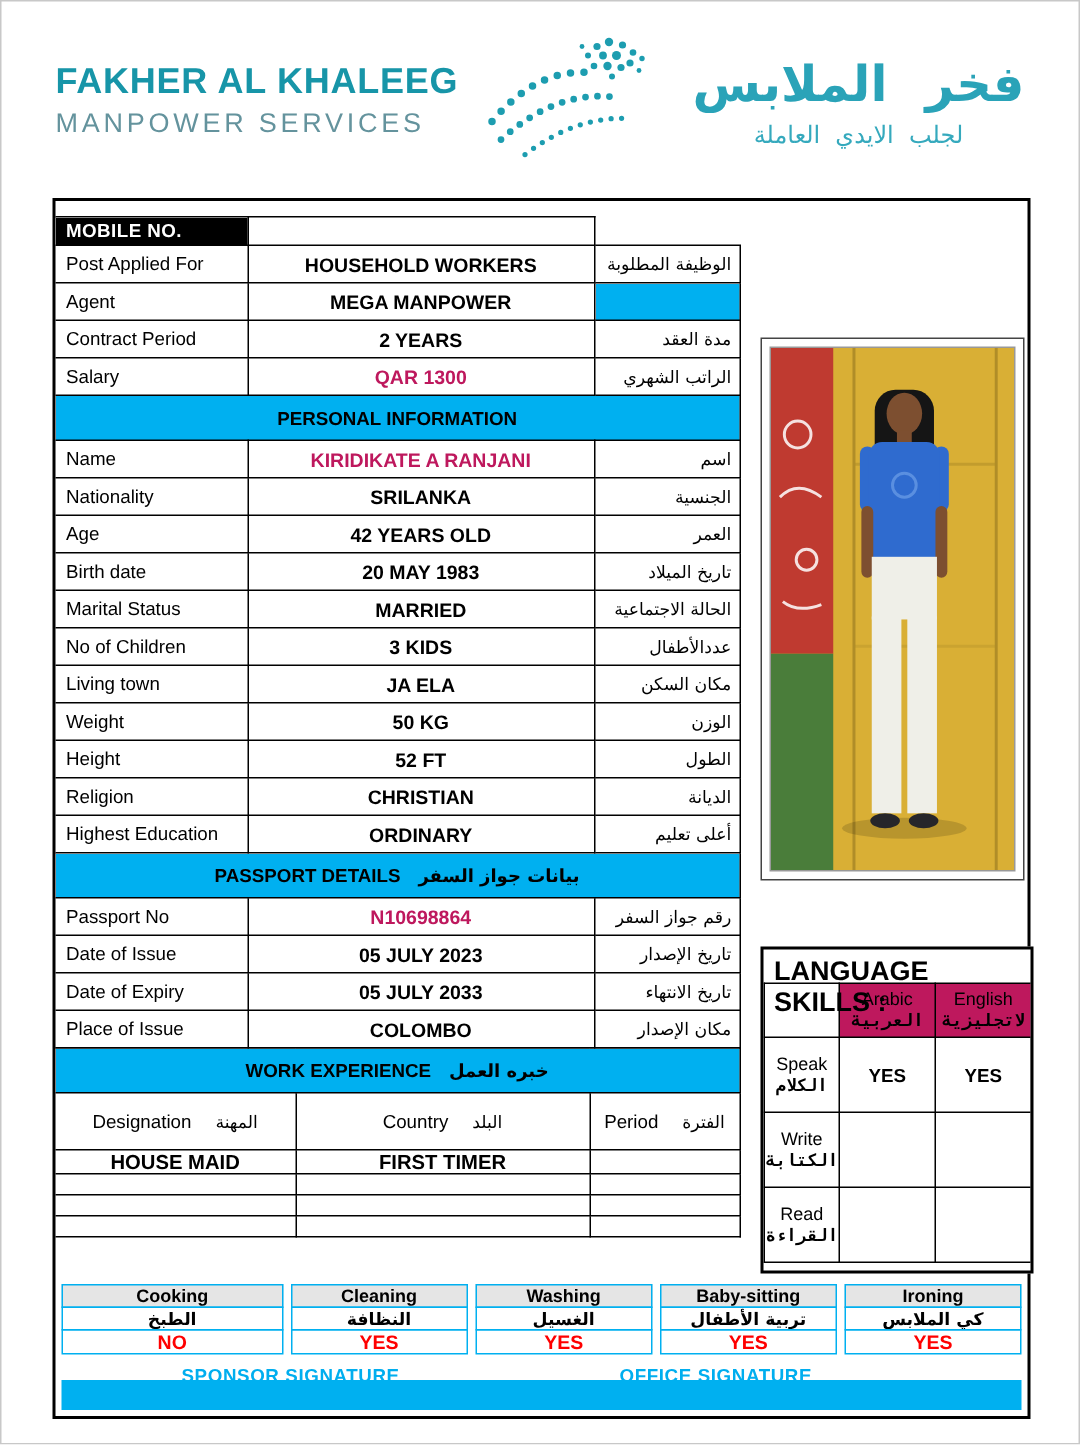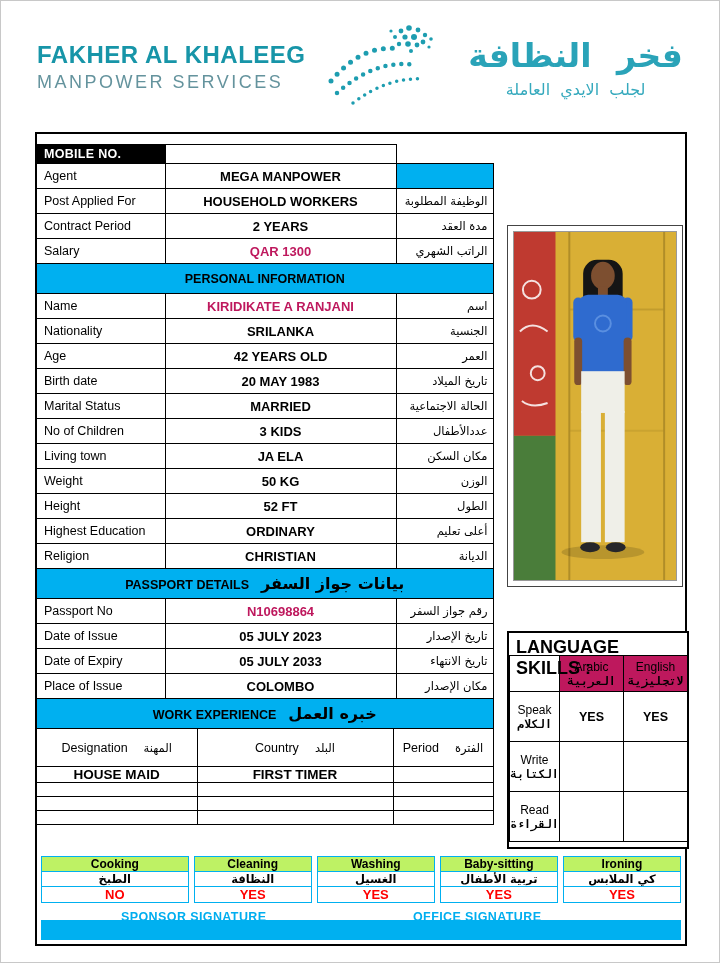--- a/index.html
+++ b/index.html
@@ -32,21 +32,21 @@
   td.val { font-weight:bold; font-size:13px; text-align:center; }
   td.ar  { font-family:"DejaVu Sans",sans-serif; font-size:11.5px; text-align:right; padding-right:5px; direction:rtl; }
   .red   { color:#be185d; }
 
   tr.r-mobile td { height:19px; }
   .mobile-cell { background:#000000; color:#fff; font-weight:bold; font-size:12.5px; padding-left:7px; letter-spacing:.3px; }
   .ghost { border-top:none; border-right:none; background:#fff; }
   .cyan-cell { background:#00b0f0; }
 
   tr.bar td { background:#00b0f0; height:30px; text-align:center; font-weight:bold; font-size:12.5px; }
-  .bar-ar { font-family:"DejaVu Sans",sans-serif; font-size:16px; margin-left:12px; direction:rtl; unicode-bidi:embed; }
+  .bar-ar { font-family:"DejaVu Sans",sans-serif; font-size:12px; margin-left:12px; direction:rtl; unicode-bidi:embed; }
 
   .work-table { margin-top:-1px; }
   tr.work-hdr td { height:38px; font-size:12.5px; text-align:center; }
   .wh-ar { font-family:"DejaVu Sans",sans-serif; font-size:11.5px; margin-left:16px; direction:rtl; unicode-bidi:embed; }
   tr.work-row td { height:14px; font-weight:bold; font-size:13.5px; text-align:center; }
 
   
   .photo-box { position:absolute; left:470px; top:91px; width:176px; height:362px;
     border:1px solid #444; background:#fff; padding:5px; }
   .photo-box svg { width:100%; height:100%; display:block; border:1px solid #999; }
@@ -60,21 +60,21 @@
   .lt-empty { background:#fff; height:36px; }
   .lt-hdr { background:#be185d; height:36px; font-size:12px;margin-top:37px; }
   .lt-hdr .lt-ar, .lt-lbl .lt-ar { font-family:Liberation Mono, monospace; font-size:11.5px; font-weight:bold; direction:rtl; }
   .lt-lbl { height:50px; font-size:12px; }
   .lt-val { height:50px; font-weight:bold; font-size:12.5px; }
 
   
   .skills-strip { position:absolute; left:4px; right:4px; top:722px; display:flex; gap:5px; }
   .skill-col { flex:1; display:flex; flex-direction:column; }
   .skill-col.first { flex:1.25; }
-  .sk-hdr { background:#bef264; border:1px solid #00b0f0; text-align:center; font-weight:bold; font-size:12px; height:16px; line-height:15px; }
+  .sk-hdr { background:#e5e5e5; border:1px solid #00b0f0; text-align:center; font-weight:bold; font-size:12px; height:16px; line-height:15px; }
   .sk-ar  { border:1px solid #00b0f0; margin-top:-1px; text-align:center; font-size:11.5px; height:16px; line-height:15px;
             font-family:"DejaVu Sans",sans-serif; font-weight:bold; direction:rtl; }
   .sk-val { border:1px solid #00b0f0; margin-top:-1px; text-align:center; font-weight:bold; font-size:13px; color:#f00; height:17px; line-height:16px; }
 
   
   .sig { position:absolute; top:776px; font-weight:bold; font-size:12.5px; color:#00aeef; letter-spacing:.4px; white-space:nowrap; }
   .sig.sponsor { left:84px; }
   .sig.office  { left:376px; }
   .bottom-bar { position:absolute; left:4px; right:4px; bottom:4px; height:20px; background:#00b0f0; }
 </style>
@@ -108,21 +108,21 @@
           <circle cx="85" cy="23" r="2.8"></circle>
             <circle cx="94" cy="24" r="2.4"></circle>
             <circle cx="108" cy="18" r="1.8"></circle>
           <circle cx="68" cy="10" r="1.6"></circle>
             <circle cx="106" cy="26" r="1.6"></circle>
             <circle cx="88" cy="30" r="2"></circle>
         </g>
       </svg>
     </div>
     <div class="brand-ar">
-      <div class="brand-name-ar">فخر النظافة</div>
+      <div class="brand-name-ar">فخر الملابس</div>
       <div class="brand-sub-ar">لجلب الايدي العاملة</div>
     </div>
   </div>
 
   <div class="form-box">
 
     <div class="tables">
 
       <table class="main-table">
         <colgroup>
@@ -131,30 +131,30 @@
             <col style="width:97px">
           </colgroup>
         <tbody>
             <tr class="r-mobile">
           <td class="mobile-cell">MOBILE NO.</td>
           <td class="val"></td>
           <td class="ghost"></td>
         </tr>
 
         <tr>
+          <td class="lbl">Post Applied For</td>
+          <td class="val">HOUSEHOLD WORKERS</td>
+          <td class="ar">الوظيفة المطلوبة</td>
+        </tr>
+        <tr>
           <td class="lbl">Agent</td>
           <td class="val">MEGA MANPOWER</td>
           <td class="cyan-cell"></td>
         </tr>
         <tr>
-          <td class="lbl">Post Applied For</td>
-          <td class="val">HOUSEHOLD WORKERS</td>
-          <td class="ar">الوظيفة المطلوبة</td>
-        </tr>
-        <tr>
           <td class="lbl">Contract Period</td>
           <td class="val">2 YEARS</td>
           <td class="ar">مدة العقد</td>
         </tr>
         <tr>
           <td class="lbl">Salary</td>
           <td class="val red">QAR 1300</td>
           <td class="ar">الراتب الشهري</td>
         </tr>
 
@@ -201,28 +201,28 @@
           <td class="lbl">Weight</td>
           <td class="val">50 KG</td>
           <td class="ar">الوزن</td>
         </tr>
         <tr>
           <td class="lbl">Height</td>
           <td class="val">52 FT</td>
           <td class="ar">الطول</td>
         </tr>
         <tr>
+          <td class="lbl">Religion</td>
+          <td class="val">CHRISTIAN</td>
+          <td class="ar">الديانة</td>
+        </tr>
+        <tr>
           <td class="lbl">Highest Education</td>
           <td class="val">ORDINARY</td>
           <td class="ar">أعلى تعليم</td>
-        </tr>
-        <tr>
-          <td class="lbl">Religion</td>
-          <td class="val">CHRISTIAN</td>
-          <td class="ar">الديانة</td>
         </tr>
 
         <tr class="bar">
           <td colspan="3">
             <span>PASSPORT DETAILS</span><span class="bar-ar">بيانات جواز السفر</span>
           </td>
         </tr>
 
         <tr>
           <td class="lbl">Passport No</td>

